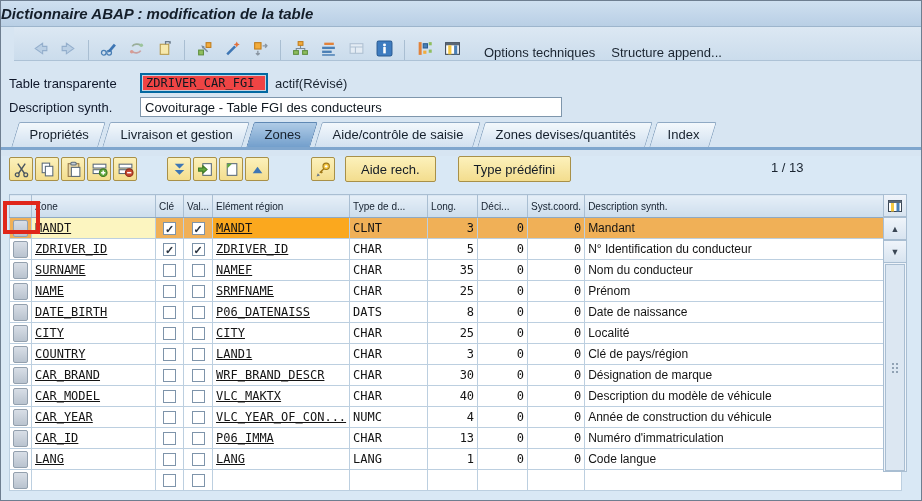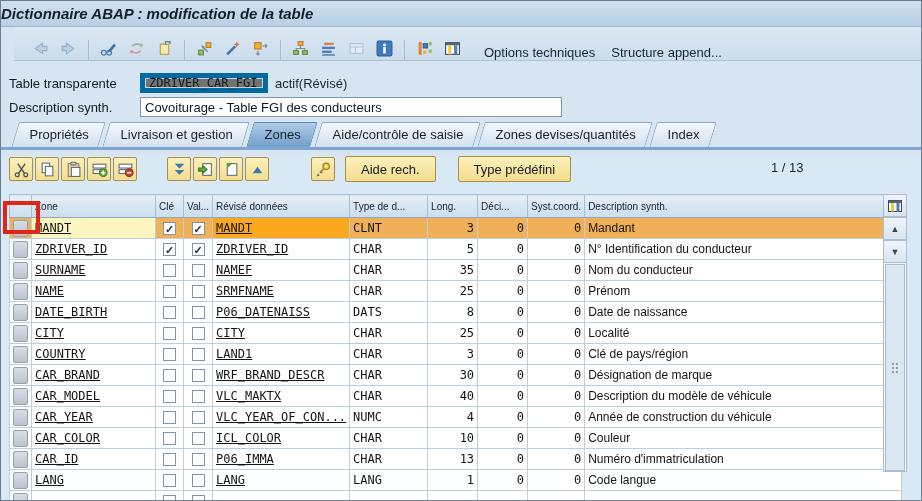--- a/index.html
+++ b/index.html
@@ -19,21 +19,21 @@
   .tbtn svg{width:17px;height:17px;}
   .tsep{width:1px;height:20px;background:#A9BED2;margin:0 7px 0 4px;}
   .tb-text{font-size:13px;color:#1A2430;margin-left:16px;cursor:default;}
 
   
   #formarea{padding:11px 0 0 8px;}
   .frow{display:flex;align-items:center;height:22px;margin-bottom:2px;}
   .flabel{width:131px;font-size:13px;color:#0f172a;}
   .field{height:20px;border:1px solid #7E96AC;font-family:"DejaVu Sans Mono",monospace;font-size:12px;
     display:flex;align-items:center;padding:0 4px;color:#101820;}
-  .field.ro{width:128px;background:#737373;border:5px solid #0369a1;box-shadow:0 0 0 1px #C2D2E0 inset;}
+  .field.ro{width:128px;background:#ef4444;border:2px solid #0369a1;box-shadow:0 0 0 1px #C2D2E0 inset;}
   .field.rw{width:422px;background:#FFFFFF;font-family:"Liberation Sans",sans-serif;font-size:13px;}
   .fstatus{font-size:13px;color:#1A2430;margin-left:7px;}
 
   
   #tabstrip{display:flex;align-items:flex-end;height:26px;margin-top:3px;padding-left:14px;position:relative;}
   .tab{transform:skewX(-17deg);border:1px solid #8FA9C4;border-bottom:none;height:25px;
     background:linear-gradient(#F3F8FC,#D2E1F0);margin-right:4px;border-radius:2px 2px 0 0;cursor:default;}
   .tab>span{display:block;transform:skewX(17deg);padding:4px 13px 0 13px;font-size:13px;color:#16202C;white-space:nowrap;}
   .tab.active{background:linear-gradient(#AFCBE6,#739FCC);border-color:#5F88B4;}
   #tabline{height:3px;background:#7FA6CE;width:100%;}
@@ -322,21 +322,21 @@
             <col style="width:50px">
           <col style="width:57px">
             <col style="width:317px">
         </colgroup>
         <thead>
           <tr>
               <th></th>
               <th>Zone</th>
               <th>Clé</th>
               <th>Val...</th>
-              <th>Révisé données</th>
+              <th>Elément région</th>
               <th>Type de d...</th>
               <th>Long.</th>
               <th>Déci...</th>
               <th>Syst.coord.</th>
               <th>Description synth.</th>
             </tr>
         </thead>
         <tbody>
             <tr class="rowsel">
               <td>
@@ -475,34 +475,20 @@
               <td class="mono">NUMC</td>
               <td class="num">4</td>
               <td class="num">0</td>
               <td class="num">0</td>
               <td>Année de construction du véhicule</td>
             </tr>
             <tr>
               <td>
                 <span class="selbtn"></span>
               </td>
-              <td class=""><a class="cell-link">CAR_COLOR</a></td>
-              <td class="chkc"><span class="cb"></span></td>
-              <td class="chkc"><span class="cb"></span></td>
-              <td class=""><a class="cell-link">ICL_COLOR</a></td>
-              <td class="mono">CHAR</td>
-              <td class="num">10</td>
-              <td class="num">0</td>
-              <td class="num">0</td>
-              <td>Couleur</td>
-            </tr>
-            <tr>
-              <td>
-                <span class="selbtn"></span>
-              </td>
               <td class=""><a class="cell-link">CAR_ID</a></td>
               <td class="chkc"><span class="cb"></span></td>
               <td class="chkc"><span class="cb"></span></td>
               <td class=""><a class="cell-link">P06_IMMA</a></td>
               <td class="mono">CHAR</td>
               <td class="num">13</td>
               <td class="num">0</td>
               <td class="num">0</td>
               <td>Numéro d'immatriculation</td>
             </tr>

